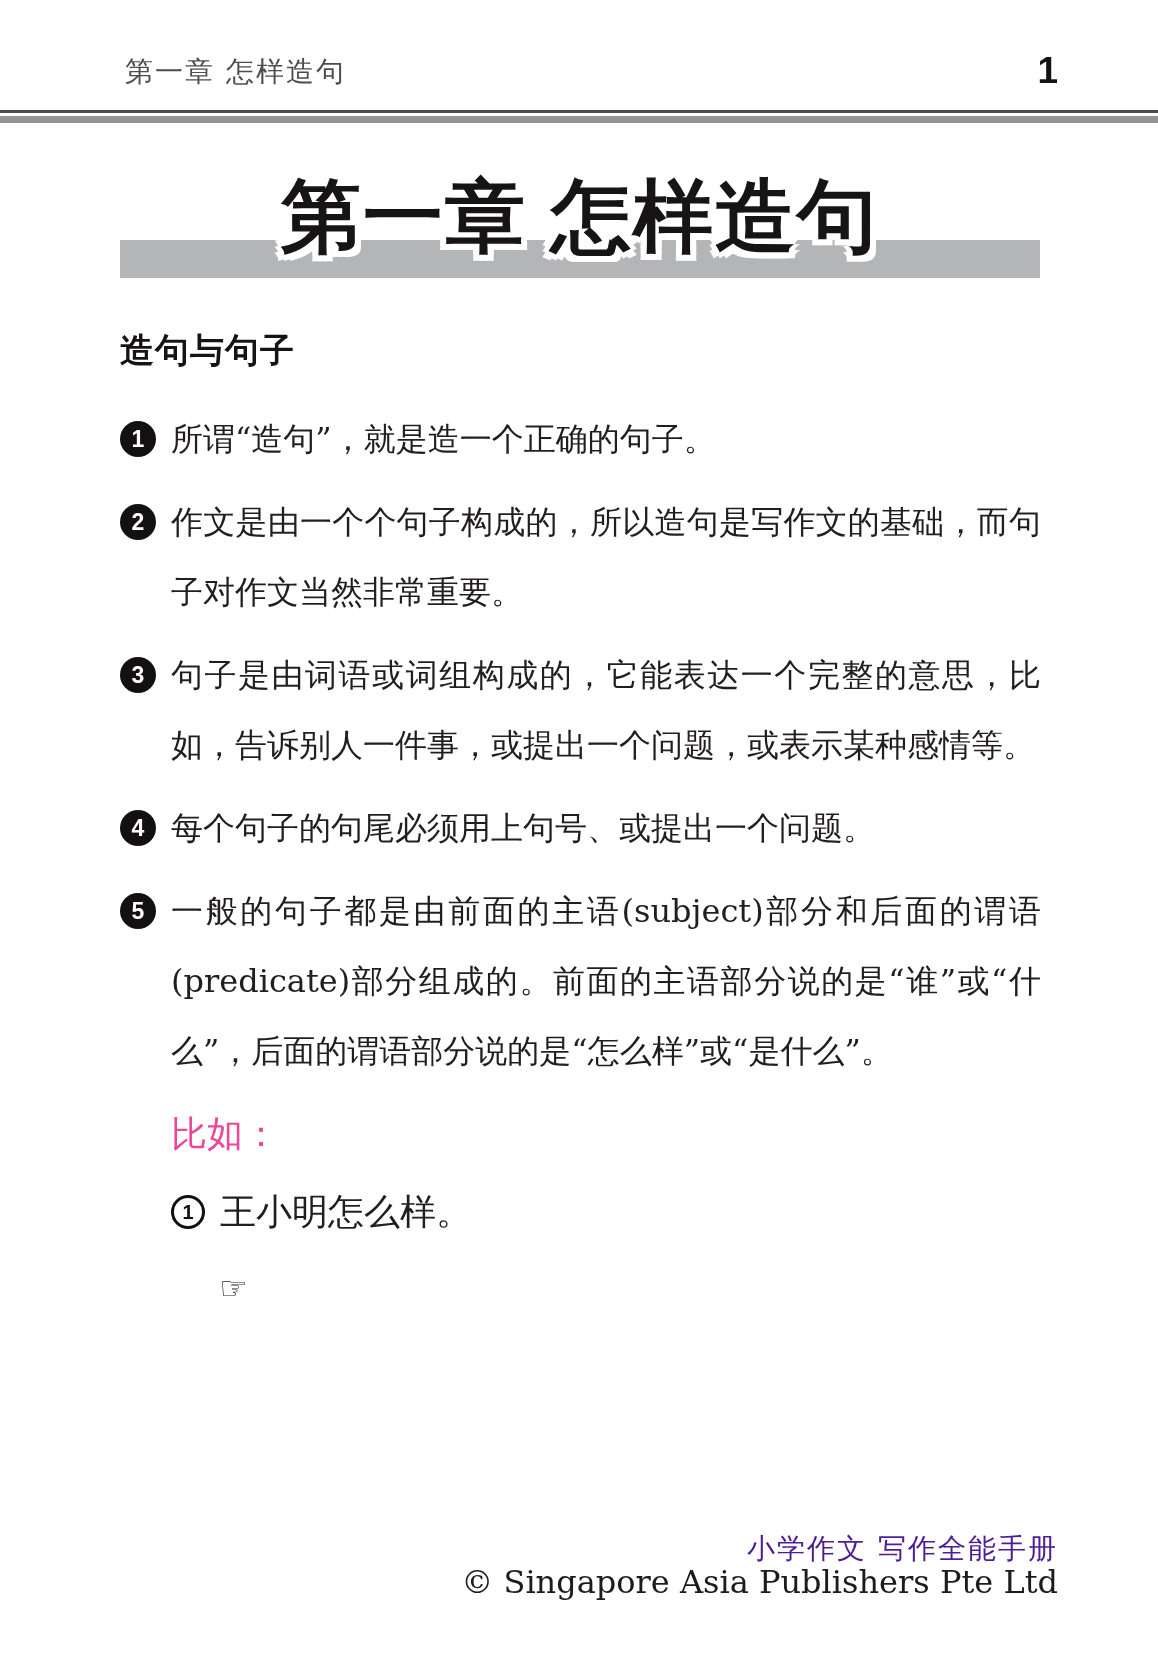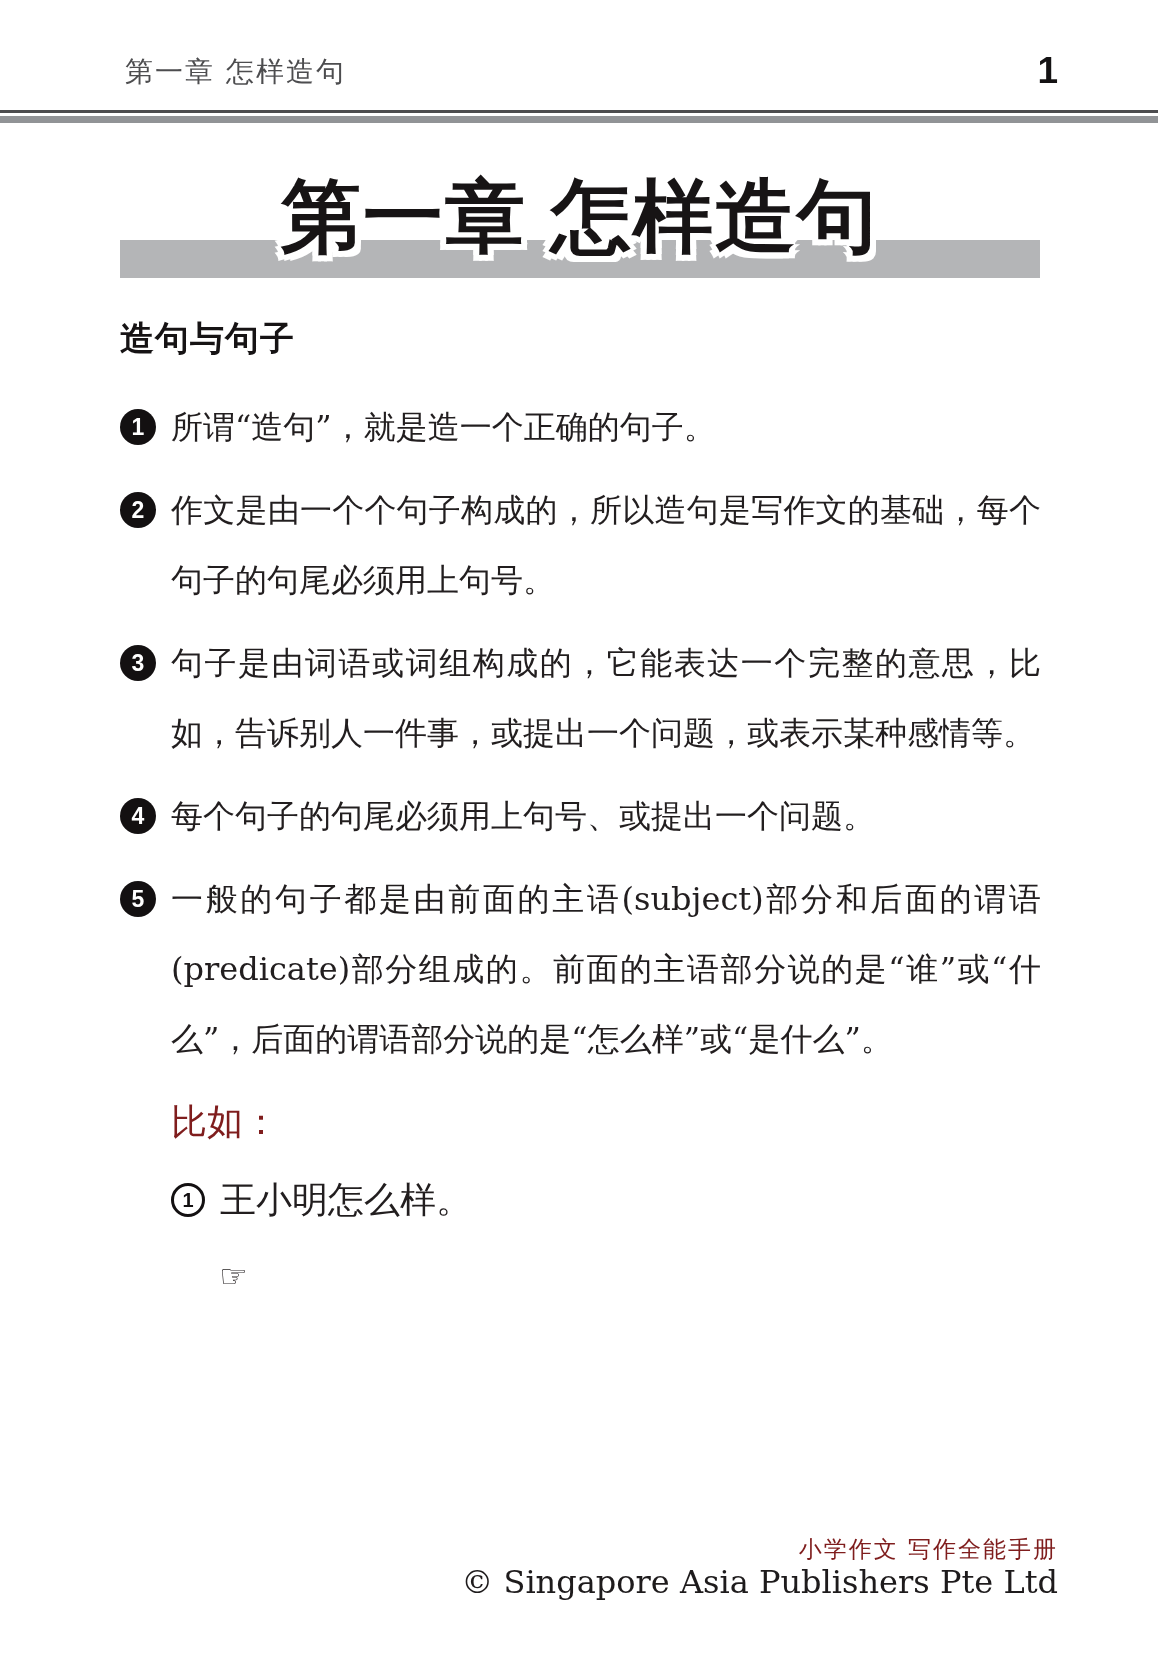--- a/index.html
+++ b/index.html
@@ -49,21 +49,21 @@
     text-shadow:
       -6px -6px 0 #fff,  6px -6px 0 #fff,
       -6px  6px 0 #fff,  6px  6px 0 #fff,
       -6px  0   0 #fff,  6px  0   0 #fff,
        0   -6px 0 #fff,  0    6px 0 #fff;
     z-index: 2;
   }
 
   
   .content {
-    position: absolute; top: 318px; left: 120px; width: 921px;
+    position: absolute; top: 330px; left: 120px; width: 921px;
   }
   .section-heading {
     margin: 0 0 34px 0;
     font-family: "Liberation Sans", sans-serif;
     font-weight: 900; font-size: 34px; line-height: 40px;
     color: #161314; letter-spacing: 1px;
   }
   .numbered-list { list-style: none; margin: 0; padding: 0; }
   .list-item {
     display: flex; align-items: flex-start; gap: 15px;
@@ -77,21 +77,21 @@
     margin-top: 17px;
   }
   .item-text {
     margin: 0; flex: 1 1 auto;
     font-size: 32px; line-height: 70px;
     text-align: justify; text-justify: inter-character;
     color: #221e1f;
   }
   .example { margin: 4px 0 0 51px; }
   .example-intro {
-    margin: 0; font-size: 36px; line-height: 70px; color: #7f1d1d;
+    margin: 0; font-size: 36px; line-height: 70px; color: #ec4899;
   }
   .example-item {
     display: flex; align-items: center; gap: 15px;
     margin-top: 8px; font-size: 36px; line-height: 70px; color: #221e1f;
   }
   .circle-marker {
     flex: 0 0 34px; width: 34px; height: 34px; border-radius: 50%;
     border: 3px solid #131011; background: #ffffff; color: #131011;
     font-family: "Liberation Sans", sans-serif; font-weight: bold; font-size: 20px;
     display: flex; align-items: center; justify-content: center;
@@ -104,21 +104,21 @@
   .hand {
     font-family: "DejaVu Sans", sans-serif;
     font-size: 32px; color: #221e1f; transform: translateY(-2px);
   }
 
   
   .page-footer {
     position: absolute; right: 100px; bottom: 56px; text-align: right;
   }
   .footer-title {
-    font-size: 23px; color: #7f1d1d; letter-spacing: 2px; line-height: 34px;
+    font-size: 28px; color: #4c1d95; letter-spacing: 2px; line-height: 34px;
   }
   .footer-copyright {
     font-size: 32px; color: #1e1b1c; line-height: 32px;
   }
 </style>
 </head>
 <body>
 
 <div class="page">
 
@@ -139,21 +139,21 @@
       <li class="list-item">
         <span class="marker">
             <span>1</span>
           </span>
         <p class="item-text">所谓“造句”，就是造一个正确的句子。</p>
       </li>
       <li class="list-item">
         <span class="marker">
             <span>2</span>
           </span>
-        <p class="item-text">作文是由一个个句子构成的，所以造句是写作文的基础，每个句子的句尾必须用上句号。</p>
+        <p class="item-text">作文是由一个个句子构成的，所以造句是写作文的基础，而句子对作文当然非常重要。</p>
       </li>
       <li class="list-item">
         <span class="marker">
             <span>3</span>
           </span>
         <p class="item-text">句子是由词语或词组构成的，它能表达一个完整的意思，比如，告诉别人一件事，或提出一个问题，或表示某种感情等。</p>
       </li>
       <li class="list-item">
         <span class="marker">
             <span>4</span>

